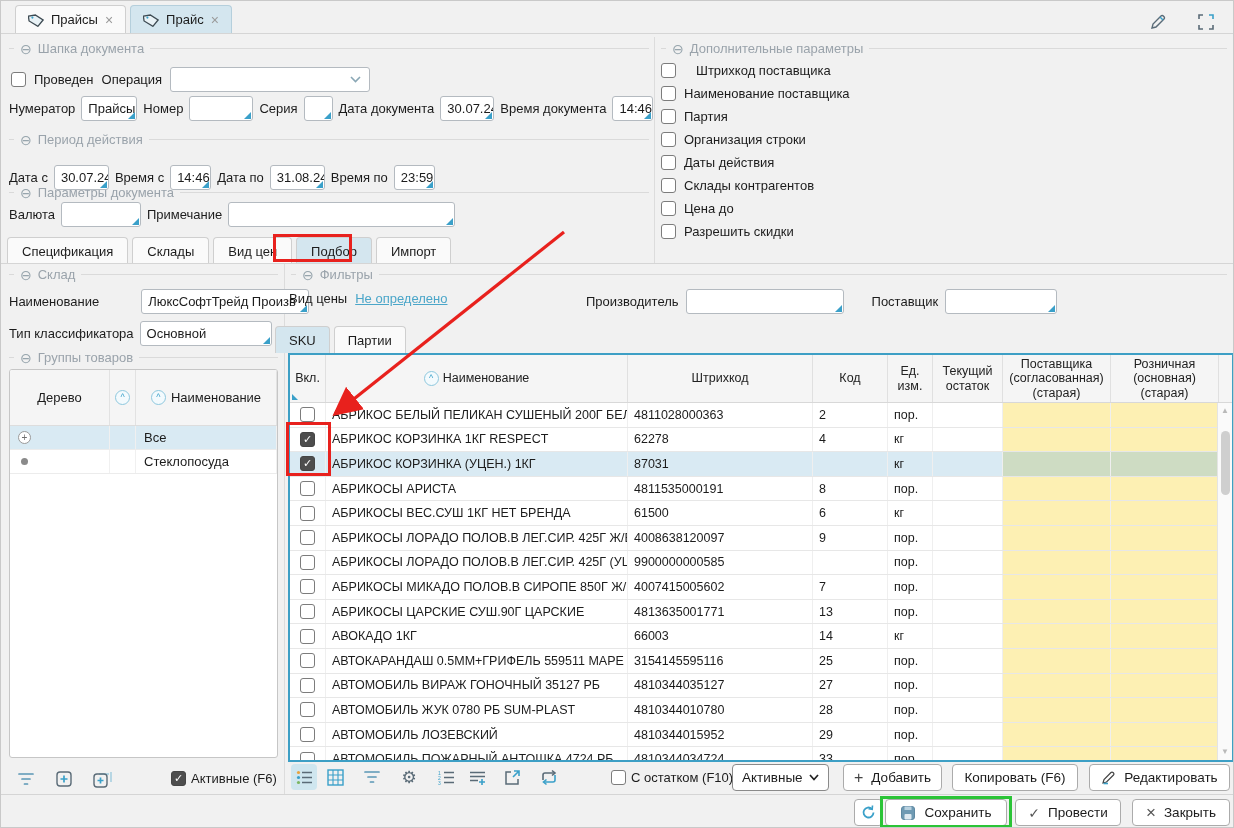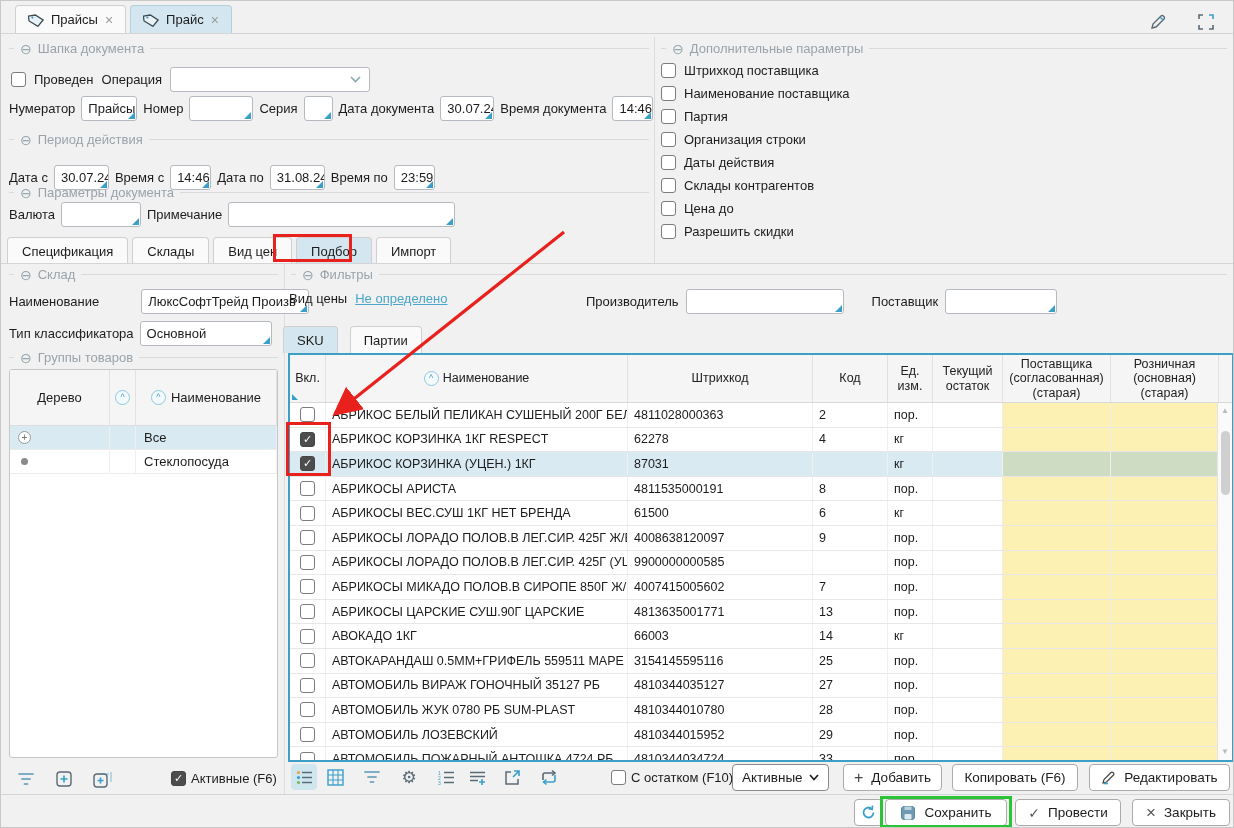--- a/index.html
+++ b/index.html
@@ -51,21 +51,21 @@
   .trow{display:flex;height:24px;align-items:center;border-bottom:1px solid #ececec;cursor:pointer;}
   .trow.sel{background:var(--rowsel);}
   .trow .tc{height:100%;display:flex;align-items:center;padding:0 8px;border-right:1px solid #f0f0f0;}
   .nodeicon{width:13px;height:13px;border:1px solid #9a9a9a;border-radius:50%;display:flex;align-items:center;justify-content:center;font-size:10px;color:#6e6e6e;background:#fff;}
   .dot{width:7px;height:7px;border-radius:50%;background:#8a8a8a;margin-left:3px;}
 
   
   .link{color:var(--link);text-decoration:underline;cursor:pointer;}
 
   
-  .sku-tabs{position:absolute;left:282px;top:325px;display:flex;gap:12px;height:27px;border-radius:9px;}
+  .sku-tabs{position:absolute;left:274px;top:325px;display:flex;gap:4px;height:27px;border-radius:9px;}
   .sku-tab{display:flex;align-items:center;justify-content:center;padding:0 13px;background:#fafafa;border:1px solid #cfcfcf;border-bottom:none;border-radius:4px 4px 0 0;cursor:pointer;}
   .sku-tab.active{background:var(--tabactive);}
   .table{position:absolute;left:287px;top:352px;width:946px;height:409px;border:2px solid #3d9fc5;background:#fff;display:flex;flex-direction:column;overflow:hidden;}
   .thead{display:flex;flex:none;height:48px;background:#f5f5f5;border-bottom:1px solid #d8d8d8;font-size:12.5px;color:#222;}
   .th{flex:none;display:flex;align-items:center;justify-content:center;gap:4px;text-align:center;border-right:1px solid #e0e0e0;white-space:pre-line;line-height:1.15;position:relative;padding:2px;}
   .th.first:after{content:"";position:absolute;left:2px;bottom:2px;border-right:6px solid transparent;border-bottom:6px solid var(--accent);}
   .tbody{flex:1;overflow:hidden;position:relative;}
   .r{display:flex;height:24.6px;border-bottom:1px solid #e7e7e7;font-size:12.5px;}
   .r .c{flex:none;display:flex;align-items:center;padding:0 6px;border-right:1px solid #efefef;overflow:hidden;white-space:nowrap;}
   .r .c.yellow{background:var(--yellow);}
@@ -207,21 +207,21 @@
   <div class="sep-v" style="left:653px;top:36px;width:1px;height:226px;"></div>
   <div class="sep-v" style="left:283px;top:263px;width:1px;height:530px;"></div>
 
   <div class="group" style="left:660px;top:40px;width:566px;">
     <span class="tick"></span>
       <span class="gicon">⊖</span>
     <span>Дополнительные параметры</span>
       <span class="line"></span>
   </div>
   <div id="addparams" style="position:absolute;left:660px;top:62px;display:flex;flex-direction:column;gap:8px;">
-      <div style="display: flex; align-items: center; gap: 8px;">
+      <div style="display: flex; align-items: center; gap: 20px;">
         <span class="cb"></span>
         <span class="lbl">Штрихкод поставщика</span>
       </div>
       <div style="display: flex; align-items: center; gap: 8px;">
         <span class="cb"></span>
         <span class="lbl">Наименование поставщика</span>
       </div>
       <div style="display: flex; align-items: center; gap: 8px;">
         <span class="cb"></span>
         <span class="lbl">Партия</span>

